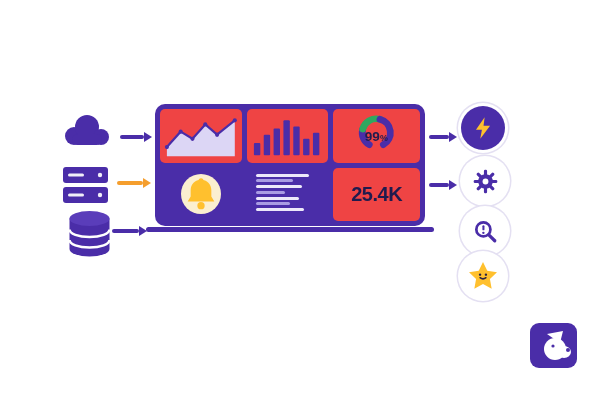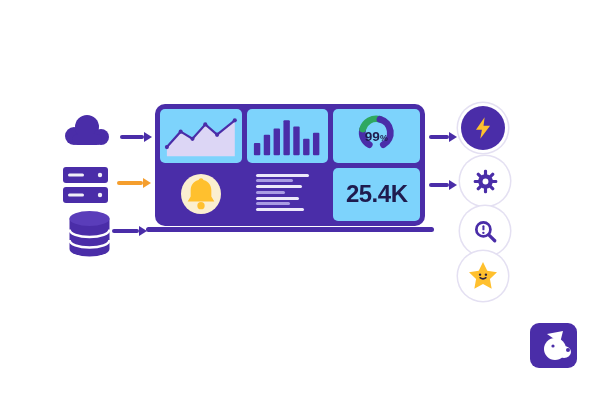--- a/index.html
+++ b/index.html
@@ -26,21 +26,21 @@
   
   .arrow{position:absolute;height:3.5px;background:var(--ac);border-radius:2px;}
   .arrow::after{content:"";position:absolute;left:100%;top:50%;transform:translateY(-50%);
     border-left:8px solid var(--ac);border-top:5.5px solid transparent;border-bottom:5.5px solid transparent;}
 
   
   .dashboard{position:absolute;left:155px;top:104px;width:270px;height:122px;box-sizing:border-box;
     background:var(--purple);border-radius:10px;padding:5px;display:grid;
     grid-template-columns:1fr 1fr 1.06fr;grid-template-rows:1fr 1fr;gap:5px;}
   .tile{border-radius:5px;overflow:hidden;position:relative;}
-  .tile.white{background:#7dd3fc;}
+  .tile.white{background:#ef4444;}
   .tile.purple{background:transparent;}
   .tile svg{display:block;width:100%;height:100%;}
   .stand{position:absolute;left:146px;top:227px;width:288px;height:4.5px;background:var(--purple);border-radius:3px;}
 
   #line-svg .area{fill:var(--lav);}
   #line-svg .line{stroke:var(--purple);stroke-width:2.2;fill:none;stroke-linejoin:round;stroke-linecap:round;}
   #line-svg circle{fill:var(--purple);}
   #bar-svg rect{fill:var(--purple);}
 
   .gauge-arc{fill:none;stroke-width:6.5;stroke-linecap:round;}
@@ -52,21 +52,21 @@
   .bell-wrap{width:100%;height:100%;display:flex;align-items:center;justify-content:center;}
   .bell-circle{width:40px;height:40px;border-radius:50%;background:var(--cream);
     display:flex;align-items:center;justify-content:center;}
 
   .logs-inner{display:flex;flex-direction:column;gap:2.8px;padding:6px 9px;}
   .log-line{height:3px;border-radius:2px;}
   .log-line.bright{background:#ECE8FA;}
   .log-line.dim{background:#A99BE3;}
 
   .metric-tile{display:flex;align-items:center;justify-content:center;}
-  .metric-tile span{font-size:24px;font-weight:bold;color:var(--navy);letter-spacing:-0.5px;}
+  .metric-tile span{font-size:20px;font-weight:bold;color:var(--navy);letter-spacing:-0.5px;}
 
   
   .badge{position:absolute;width:44px;height:44px;border-radius:50%;display:flex;align-items:center;justify-content:center;
     box-shadow:0 0 0 3px #fff,0 0 0 4.5px var(--ring);}
   .badge.purple-bg{background:var(--purple);}
   .badge.white-bg{background:#fff;}
 
   
   .logo{position:absolute;left:530px;top:323px;width:47px;height:45px;background:var(--purple);
     border-radius:9px;display:flex;align-items:center;justify-content:center;}

